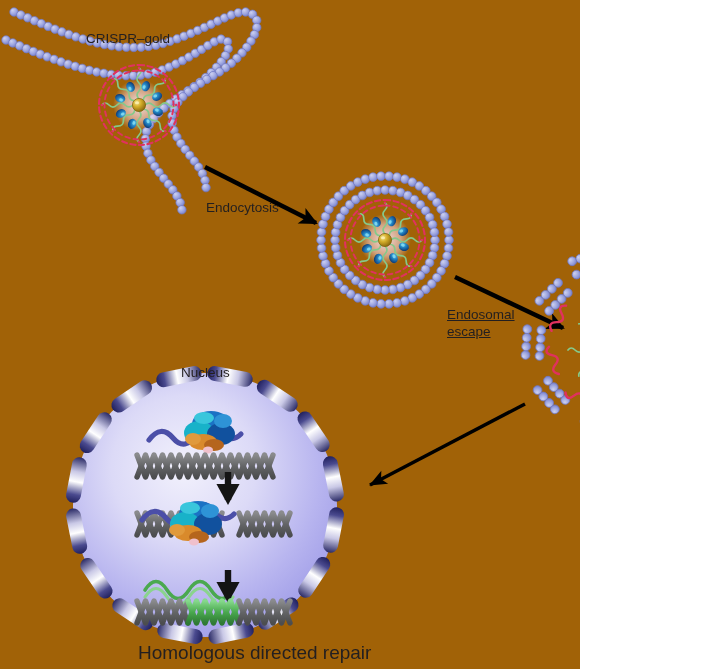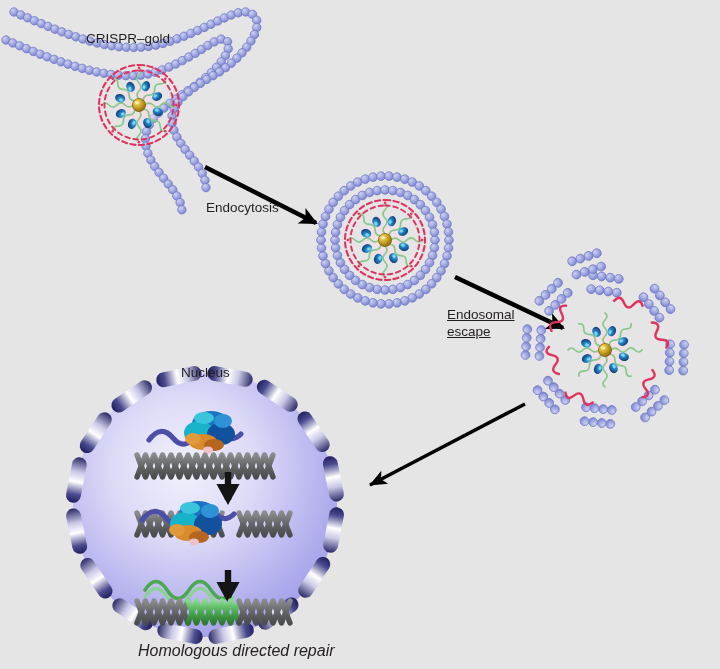--- a/index.html
+++ b/index.html
@@ -7,44 +7,44 @@
     margin: 0;
     padding: 0;
     background: #ffffff;
   }
   body {
     font-family: "Liberation Sans", sans-serif;
     -webkit-font-smoothing: antialiased;
   }
   #figure {
     position: relative;
-    width: 720px;
+    width: 580px;
     height: 669px;
-    background: #e5e5e5;
+    background: #a16207;
     overflow: hidden;
   }
   #figure svg.layer {
     position: absolute;
     left: 0;
     top: 0;
     width: 720px;
     height: 669px;
   }
   .lbl {
     position: absolute;
     color: #231f20;
     font-family: "Liberation Sans", sans-serif;
     white-space: pre;
     line-height: 1.24;
   }
   .lbl-crispr  { left: 86px;  top: 31px;  font-size: 13.5px; }
   .lbl-endo    { left: 206px; top: 200px; font-size: 13.5px; text-align: right; }
   .lbl-escape  { left: 447px; top: 307px; font-size: 13.5px; text-decoration: underline; }
   .lbl-nucleus { left: 181px; top: 365px; font-size: 13.5px; }
-  .lbl-hdr     { left: 138px; top: 641px; font-size: 16px; font-style: italic; }
+  .lbl-hdr     { left: 138px; top: 641px; font-size: 19px; }
 </style>
 </head>
 <body>
 
 <div id="figure">
 
   <svg class="layer" viewBox="0 0 720 669" xmlns="http://www.w3.org/2000/svg">
     <defs>
 
       <radialGradient id="gradNucleus" cx="42%" cy="36%" r="72%">

